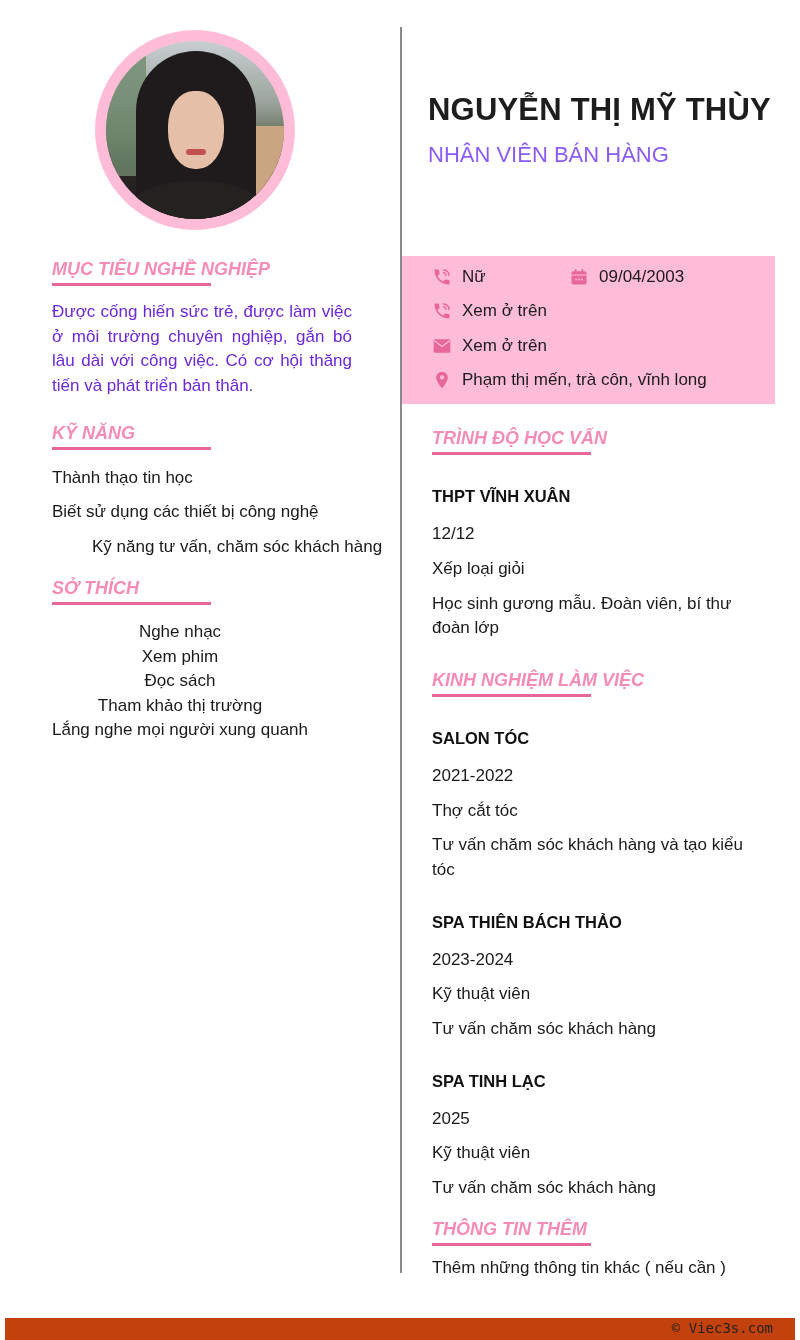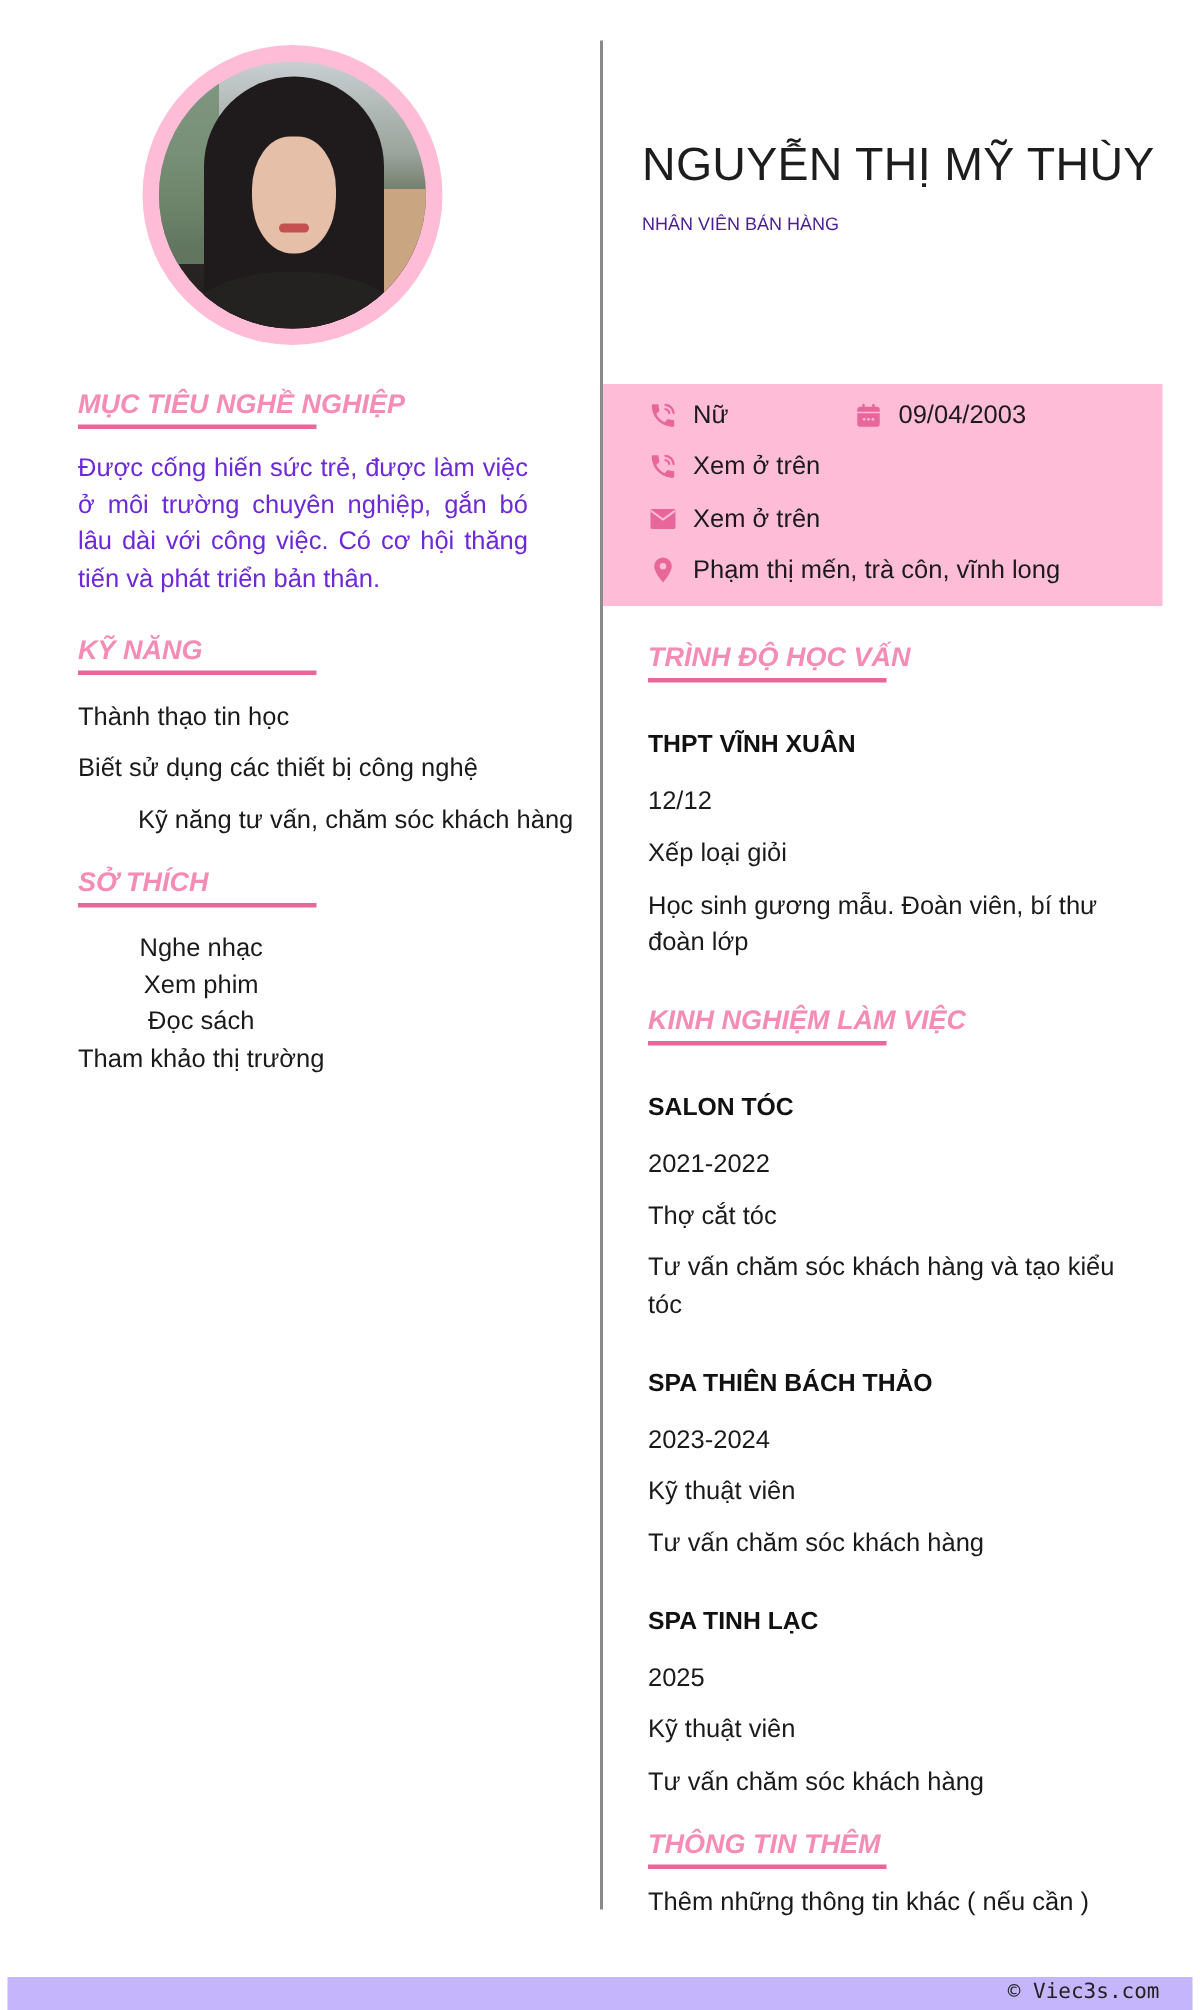--- a/index.html
+++ b/index.html
@@ -14,37 +14,37 @@
     background: radial-gradient(circle at 50% 42%, #e9c3ad 0 20%, transparent 21%),
                 linear-gradient(180deg, #c9cfd2 0%, #9aa39b 35%, #5f6b55 55%, #2b2726 70%, #1d1b1b 100%); }
   .avatar .hair { position: absolute; left: 30px; top: 10px; width: 120px; height: 170px; border-radius: 60px 60px 20px 20px; background: #1f1b1c; }
   .avatar .face { position: absolute; left: 62px; top: 50px; width: 56px; height: 78px; border-radius: 45% 45% 48% 48%; background: #e6bfa8; }
   .avatar .lips { position: absolute; left: 80px; top: 108px; width: 20px; height: 6px; border-radius: 4px; background: #c4504f; }
   .avatar .shirt { position: absolute; left: 20px; top: 140px; width: 140px; height: 60px; border-radius: 50% 50% 0 0; background: #242121; }
   .avatar .bg-left { position: absolute; left: 0; top: 15px; width: 40px; height: 120px; background: #6f8a6e; opacity: .8; }
   .avatar .bg-right { position: absolute; right: 0; top: 85px; width: 30px; height: 80px; background: #c9a582; }
 
   
-  .name { position: absolute; left: 428px; top: 92px; font-size: 31px; font-weight: normal; color: #1d1d1d; letter-spacing: 0.2px; white-space: nowrap; text-align: center; }
-  .role { position: absolute; left: 428px; top: 142px; font-size: 12px; color: #4c1d95; white-space: nowrap; }
+  .name { position: absolute; left: 428px; top: 92px; font-size: 31px; font-weight: bold; color: #1d1d1d; letter-spacing: 0.2px; white-space: nowrap; text-align: center; }
+  .role { position: absolute; left: 428px; top: 142px; font-size: 22px; color: #8b5cf6; white-space: nowrap; }
 
   
   .contact-box { position: absolute; left: 402px; top: 256px; width: 373px; height: 148px; background: #ffbcd6; }
   .contact-row { position: absolute; display: flex; align-items: center; font-size: 17px; color: #1a1a1a; white-space: nowrap; }
   .contact-row svg { width: 20px; height: 20px; margin-right: 10px; flex: none; }
 
   
   .sec-title { position: absolute; font-size: 18px; font-weight: bold; color: #f48cb6; white-space: nowrap; font-style: italic; }
   .sec-line { position: absolute; width: 159px; height: 3px; background: #e8679b; }
   .txt { position: absolute; font-size: 17px; color: #1a1a1a; white-space: nowrap; }
   .txt-b { position: absolute; font-size: 16.5px; font-weight: bold; color: #111; white-space: nowrap; }
   .para { position: absolute; font-size: 17px; line-height: 24.5px; color: #6d28d9; text-align: justify; }
   .list { position: absolute; font-size: 17px; line-height: 24.6px; color: #1a1a1a; }
 
-  .footer { position: absolute; left: 5px; top: 1318px; width: 790px; height: 22px; background: #c4b5fd; }
+  .footer { position: absolute; left: 5px; top: 1318px; width: 790px; height: 22px; background: #c2410c; }
   .footer-text { position: absolute; right: 22px; top: 2px; font-family: "DejaVu Sans Mono", "Liberation Mono", monospace; font-size: 14px; color: #222; }
 </style>
 </head>
 <body>
 
 <div class="divider"></div>
 
 <div class="avatar-ring">
   <div class="avatar">
     <div class="bg-left"></div>
@@ -116,20 +116,21 @@
 <div class="txt" style="left:52px; top:502px;">Biết sử dụng các thiết bị công nghệ</div>
 <div class="txt" style="left:52px; top:537px;margin-left:40px;">Kỹ năng tư vấn, chăm sóc khách hàng</div>
 
 <div class="sec-title" style="left:52px; top:578px;">SỞ THÍCH</div>
 <div class="sec-line" style="left:52px; top:602px;"></div>
 <div class="list" style="left:52px; top:620px;text-align:center;">
   <div>Nghe nhạc</div>
   <div>Xem phim</div>
   <div>Đọc sách</div>
   <div>Tham khảo thị trường</div>
+  <div>Lắng nghe mọi người xung quanh</div>
 </div>
 
 <div class="sec-title" style="left:432px; top:428px;">TRÌNH ĐỘ HỌC VẤN</div>
 <div class="sec-line" style="left:432px; top:452px;"></div>
 <div class="txt-b" style="left:432px; top:487px;">THPT VĨNH XUÂN</div>
 <div class="txt" style="left:432px; top:524px;">12/12</div>
 <div class="txt" style="left:432px; top:559px;">Xếp loại giỏi</div>
 <div class="txt" style="left:432px; top:594px;">Học sinh gương mẫu. Đoàn viên, bí thư</div>
 <div class="txt" style="left:432px; top:618px;">đoàn lớp</div>
 

